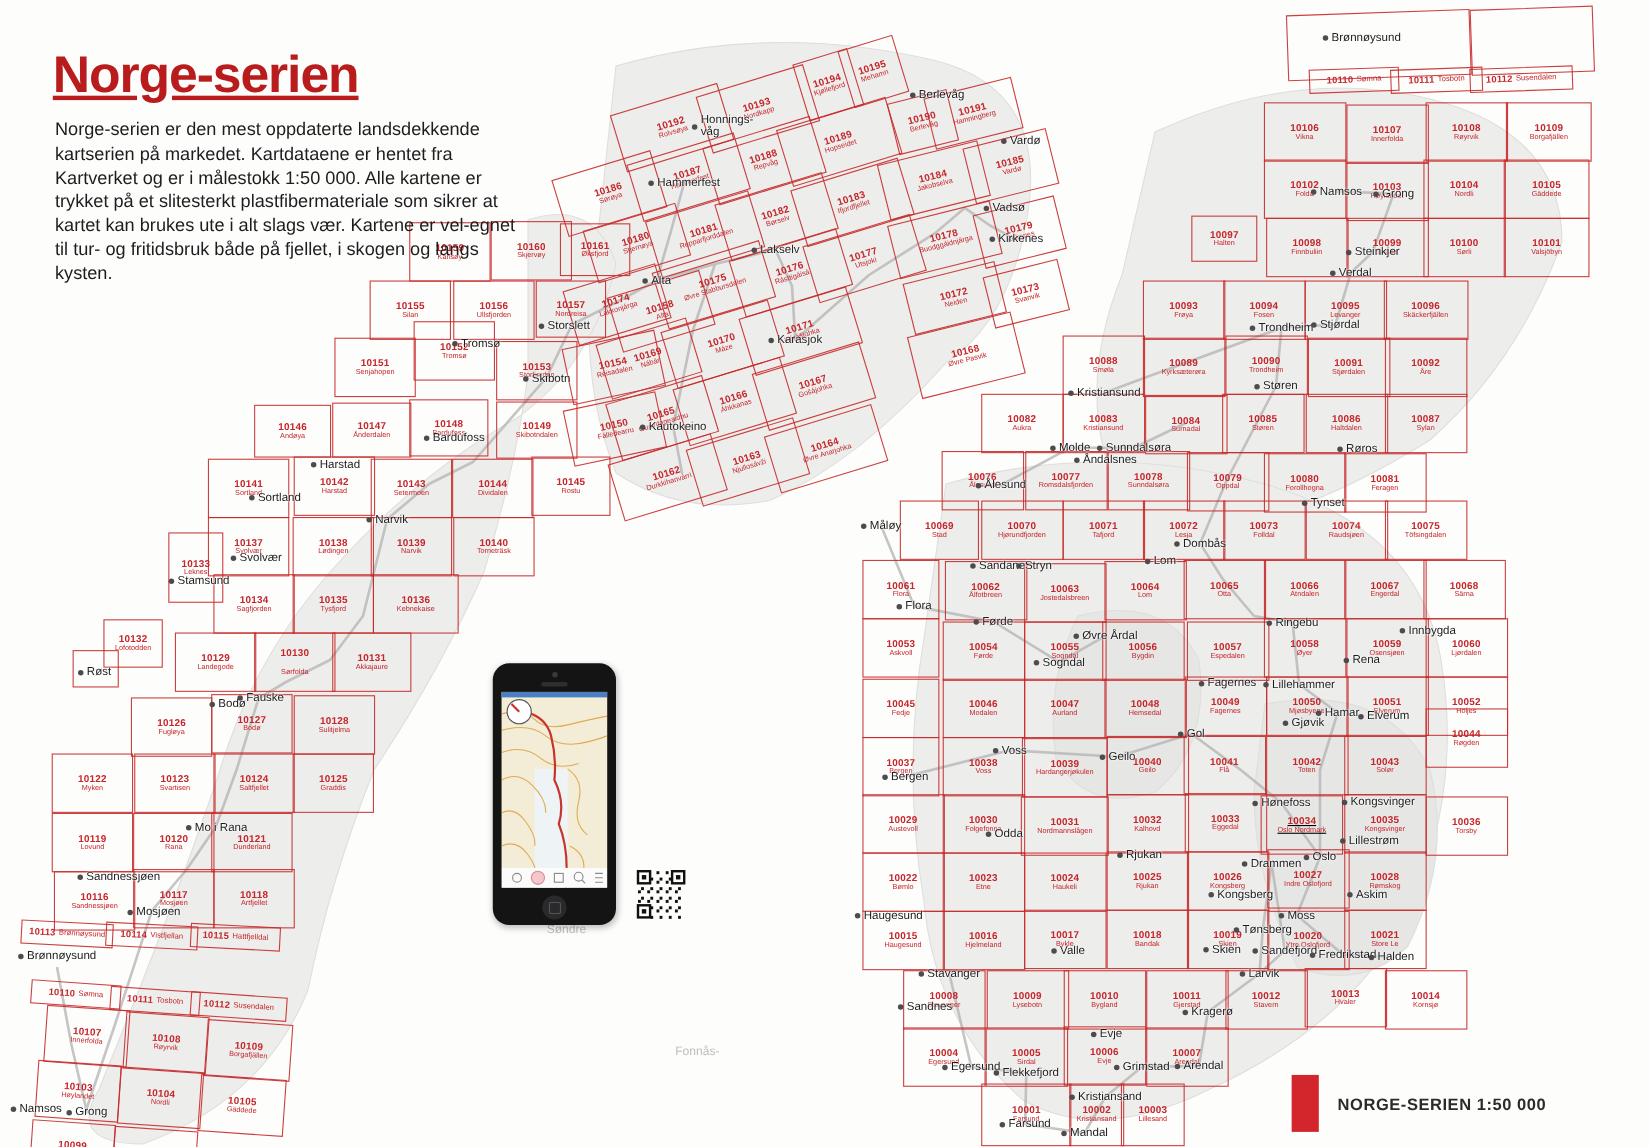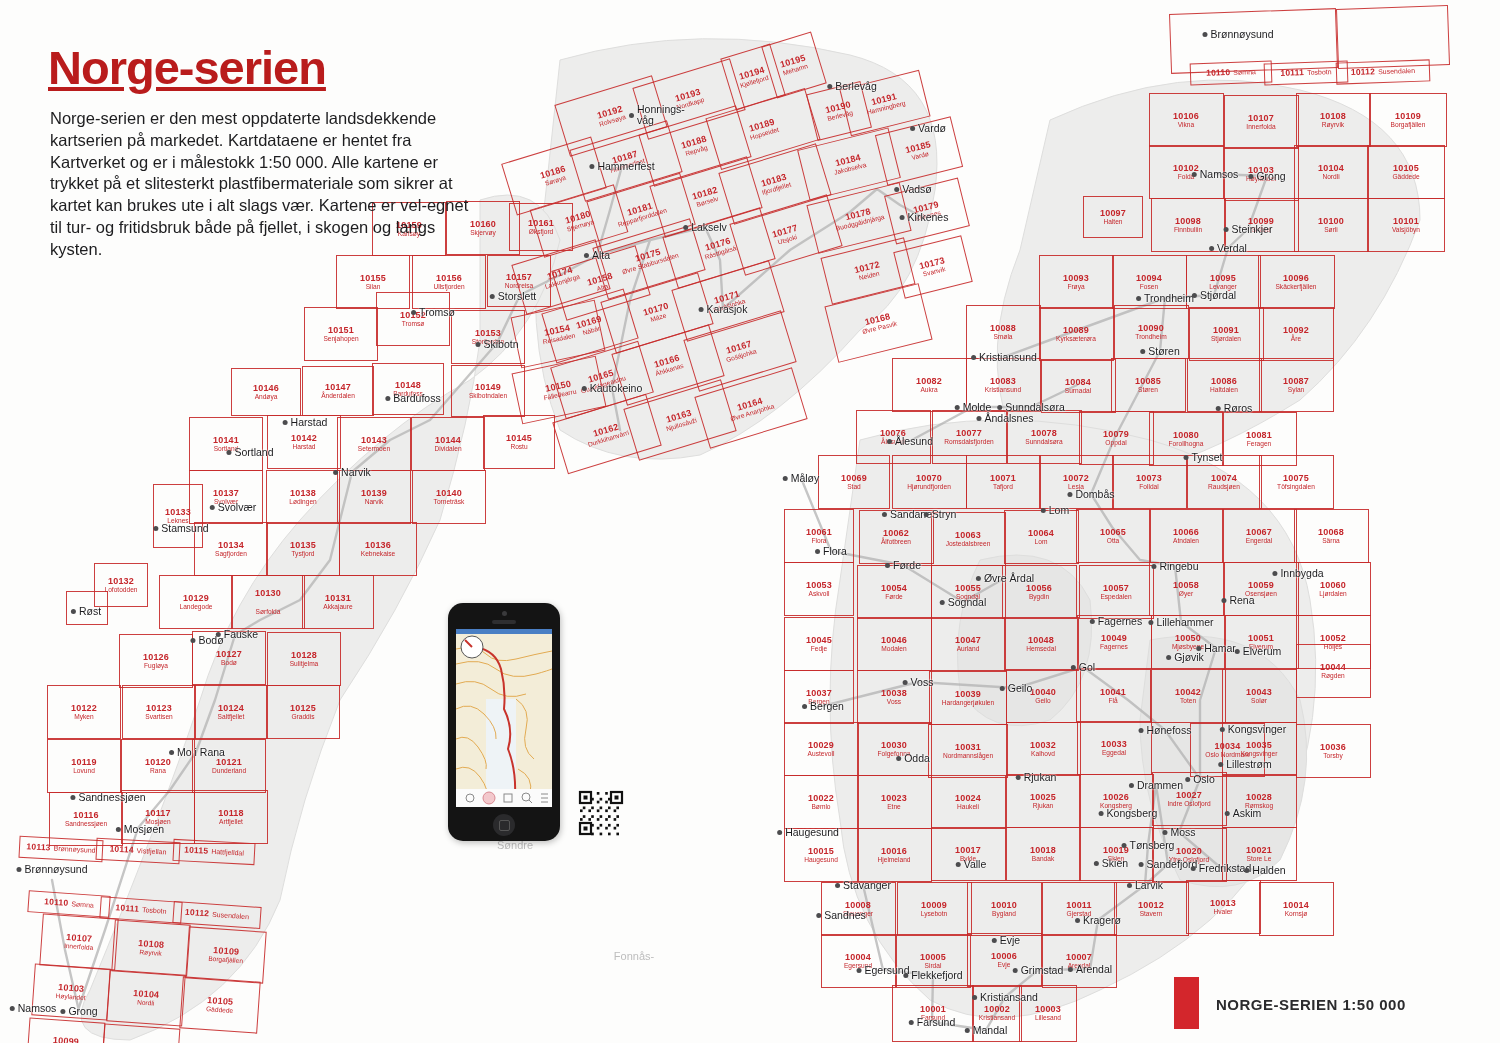--- a/index.html
+++ b/index.html
@@ -767,21 +767,21 @@
         <span class="nm">Nordmannslågen</span>
       </div>
       <div class="cell" style="left: 1005.5px; top: 722px; width: 73px; height: 52px;">
         <span class="num">10032</span>
         <span class="nm">Kalhovd</span>
       </div>
       <div class="cell" style="left: 1076.5px; top: 721px; width: 73px; height: 52px;">
         <span class="num">10033</span>
         <span class="nm">Eggedal</span>
       </div>
-      <div class="cell" style="left: 1190px; top: 723px; width: 73px; height: 52px;">
+      <div class="cell" style="left: 1146px; top: 723px; width: 73px; height: 52px; text-decoration: underline;">
         <span class="num">10034</span>
         <span class="nm">Oslo Nordmark</span>
       </div>
       <div class="cell" style="left: 1221.5px; top: 722px; width: 73px; height: 52px;">
         <span class="num">10035</span>
         <span class="nm">Kongsvinger</span>
       </div>
       <div class="cell" style="left: 1295.5px; top: 724px; width: 73px; height: 52px;">
         <span class="num">10036</span>
         <span class="nm">Torsby</span>

